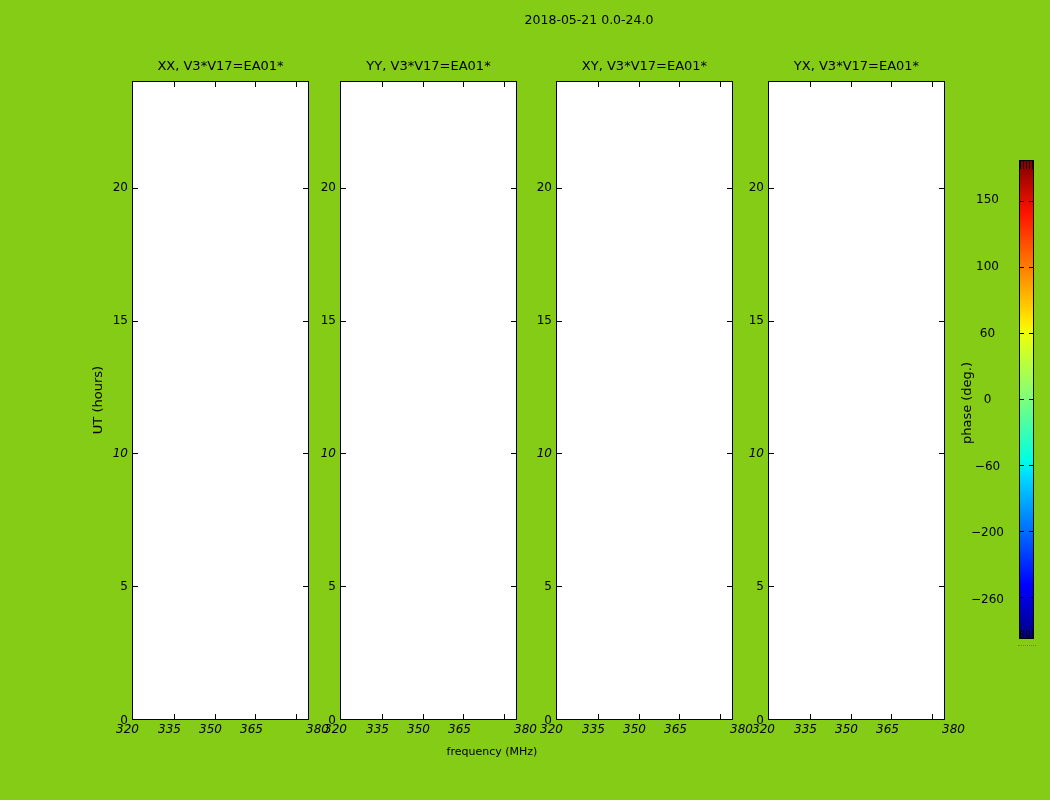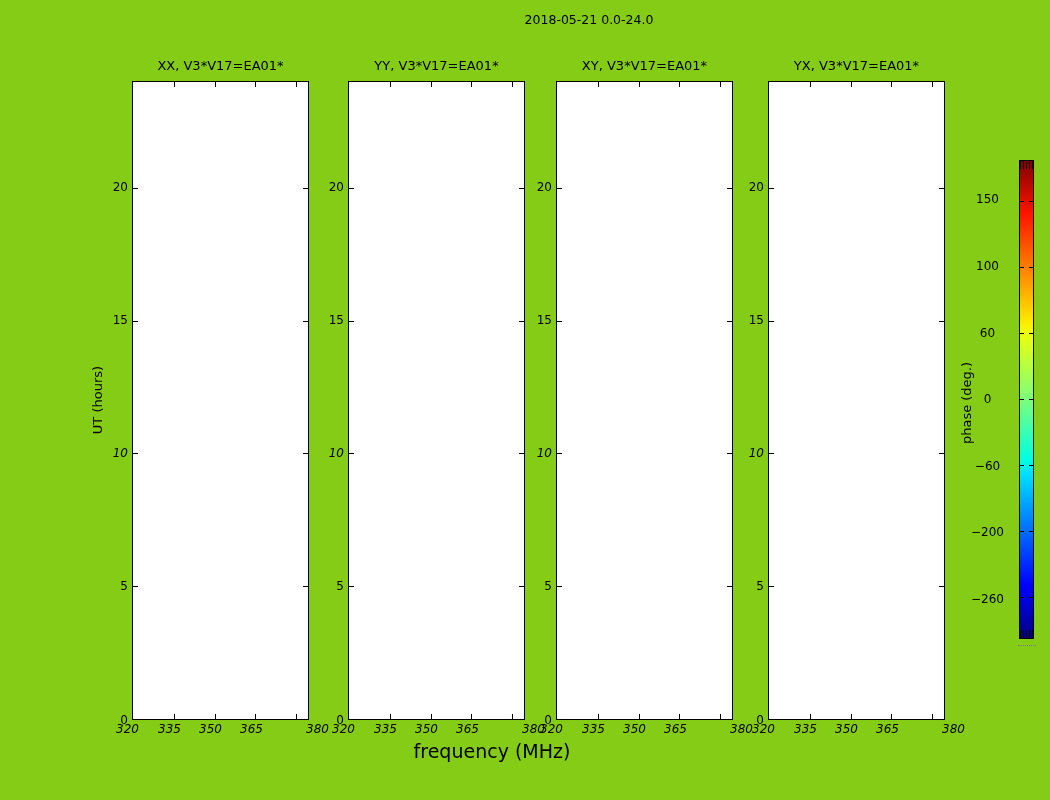--- a/index.html
+++ b/index.html
@@ -36,21 +36,21 @@
       5px 1px, 5px 1px, 5px 1px, 5px 1px,
       5px 1px, 5px 1px, 5px 1px, 5px 1px;
   }
   .tick{ position:absolute; font-size:12px; line-height:15px; white-space:nowrap; }
   .xlab{ top:664px; width:32px; text-align:left;font-style:italic; }
   .xt0{ left:-16px; } .xt1{ left:26px; } .xt2{ left:67px; } .xt3{ left:108px; } .xt4{ left:150px;margin-left:24px; }
   .ylab{ left:-40px; width:36px; text-align:right; }
   .yv20{ top:122px;text-align:right; } .yv15{ top:255px; } .yv10{ top:388px;font-style:italic; } .yv5{ top:521px; } .yv0{ top:655px; }
   .axis-xlabel{
     position:absolute; left:492px; top:751px; transform:translate(-50%,-50%);
-    font-size:19px; white-space:nowrap;
+    font-size:11px; white-space:nowrap;
   }
   .axis-ylabel{
     position:absolute; left:97px; top:400px; transform:translate(-50%,-50%) rotate(-90deg);
     font-size:13px; white-space:nowrap;
   }
   .cb-label{
     position:absolute; left:966px; top:403px; transform:translate(-50%,-50%) rotate(-90deg);
     font-size:13px; white-space:nowrap;
   }
   .cbar{
@@ -101,21 +101,21 @@
     <span class="tick xlab xt2">350</span>
     <span class="tick xlab xt3">365</span>
     <span class="tick xlab xt4">380</span>
     <span class="tick ylab yv20">20</span>
     <span class="tick ylab yv15">15</span>
     <span class="tick ylab yv10">10</span>
     <span class="tick ylab yv5">5</span>
     <span class="tick ylab yv0">0</span>
   </div>
 
-  <div class="panel" style="left:348px">
+  <div class="panel" style="left:340px">
     <div class="panel-title">YY, V3*V17=EA01*</div>
     <div class="frame"></div>
     <span class="tick xlab xt0">320</span>
     <span class="tick xlab xt1">335</span>
     <span class="tick xlab xt2">350</span>
     <span class="tick xlab xt3">365</span>
     <span class="tick xlab xt4">380</span>
     <span class="tick ylab yv20">20</span>
     <span class="tick ylab yv15">15</span>
     <span class="tick ylab yv10">10</span>

